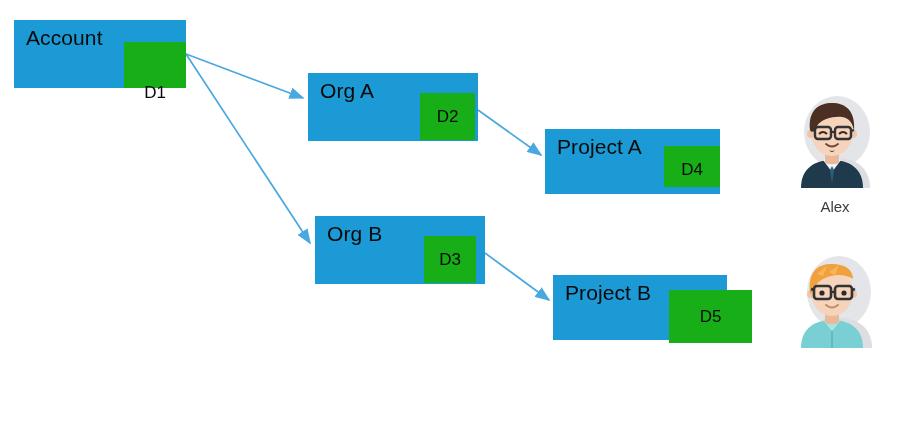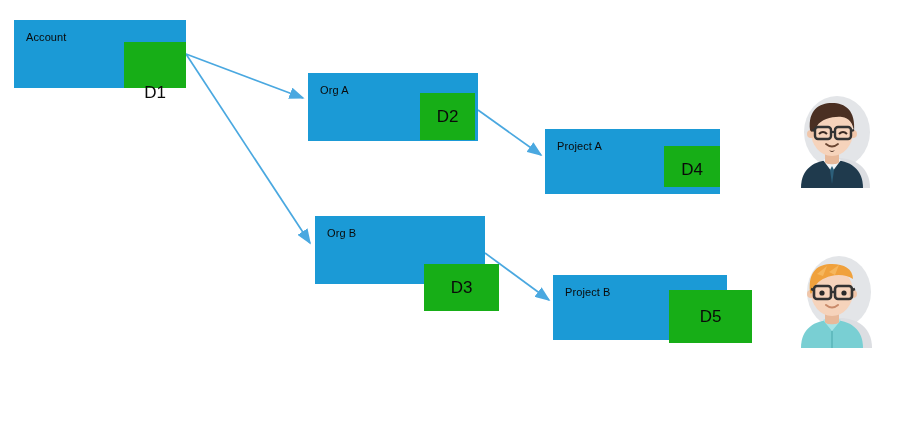--- a/index.html
+++ b/index.html
@@ -38,21 +38,21 @@
     position: absolute;
     left: 0;
     top: 0;
     background: #1b9ad6;
     box-sizing: border-box;
   }
   .node-label {
     position: absolute;
     left: 12px;
     top: 7px;
-    font-size: 11px;
+    font-size: 21px;
     line-height: 21px;
     color: #0a0a0a;
     white-space: nowrap;
     letter-spacing: 0.1px;
   }
   .badge {
     position: absolute;
     background: #17ae17;
     box-sizing: border-box;
   }
@@ -78,21 +78,21 @@
   #node-org-a    .badge     { left: 112px; top: 20px; width: 55px; height: 47px; }
   #node-org-a    .badge-label { top: 14px; }
 
   #node-project-a     { left: 545px; top: 129px; }
   #node-project-a .node-body { width: 175px; height: 65px; }
   #node-project-a .badge     { left: 119px; top: 17px; width: 56px; height: 41px; }
   #node-project-a .badge-label { top: 14px; }
 
   #node-org-b         { left: 315px; top: 216px; }
   #node-org-b    .node-body { width: 170px; height: 68px; }
-  #node-org-b    .badge     { left: 109px; top: 20px; width: 75px; height: 47px; margin-top: 28px; }
+  #node-org-b    .badge     { left: 109px; top: 20px; width: 52px; height: 47px; }
   #node-org-b    .badge-label { top: 14px; }
 
   #node-project-b     { left: 553px; top: 275px; }
   #node-project-b .node-body { width: 174px; height: 65px; }
   #node-project-b .badge     { left: 116px; top: 15px; width: 83px; height: 53px; text-decoration: underline; }
   #node-project-b .badge-label { top: 17px; }
 
   
   .person {
     position: absolute;
@@ -202,20 +202,21 @@
       <line x1="25" y1="38" x2="28" y2="39" stroke="#333333" stroke-width="2.2"></line>
       <line x1="64" y1="39" x2="67" y2="38" stroke="#333333" stroke-width="2.2"></line>
 
       <path d="M32 42 Q36 38 40 42" fill="none" stroke="#3a2a22" stroke-width="2"></path>
       <path d="M52 42 Q56 38 60 42" fill="none" stroke="#3a2a22" stroke-width="2"></path>
 
       <path d="M39 52 Q45 57 51 52" fill="none" stroke="#6b4632" stroke-width="1.8" stroke-linecap="round"></path>
 
       <path d="M42 58 Q45 62 48 58 Q45 60 42 58 Z" fill="#4a2f22"></path>
     </svg>
+    <div class="person-name">Alex</div>
   </div>
 
   <div class="person" id="person-uri">
     <svg class="person-avatar" viewBox="0 0 96 96" xmlns="http://www.w3.org/2000/svg">
 
       <ellipse cx="52" cy="40" rx="32" ry="36" fill="#e3e5e8"></ellipse>
       <path d="M19 96 C19 76 33 66 52 66 C71 66 85 76 85 96 Z" fill="#dcdee2"></path>
 
       <path d="M14 96 C14 77 27 68 45 68 C63 68 76 77 76 96 Z" fill="#79cfd3"></path>
 

